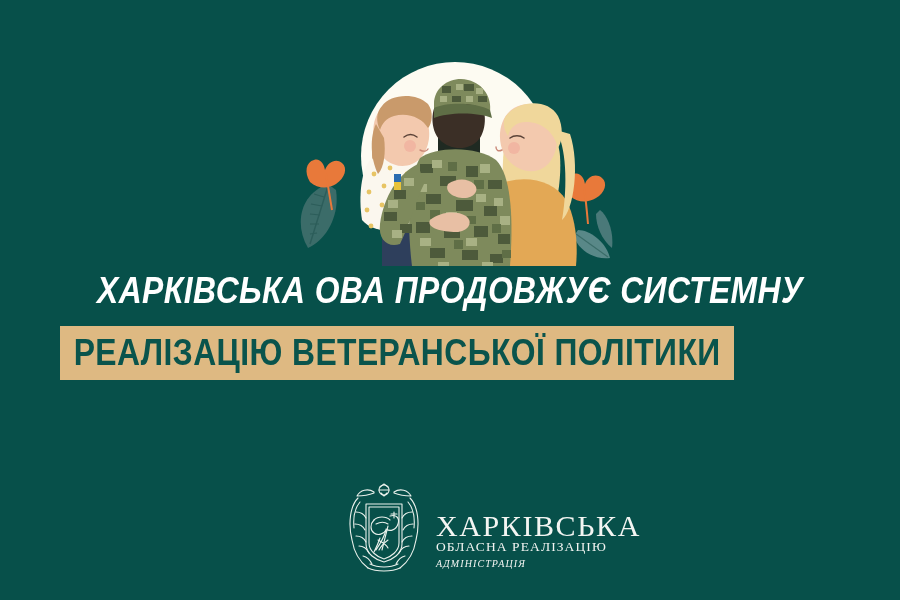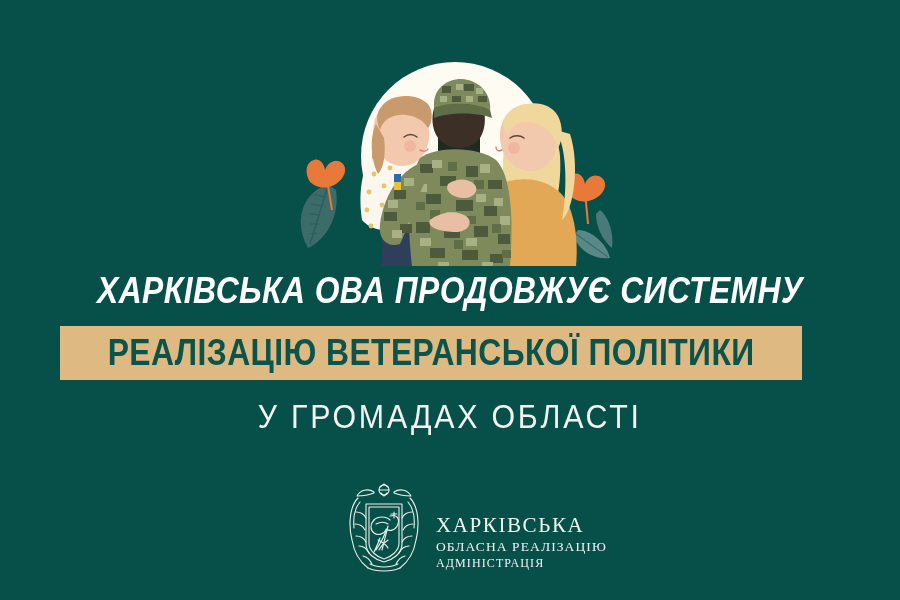--- a/index.html
+++ b/index.html
@@ -32,21 +32,21 @@
     font-size:37px;
     font-weight:bold;
     color:#FFFFFF;
     letter-spacing:0.5px;
     line-height:46px;
     transform:scaleX(0.86);
     transform-origin:center;
     white-space:nowrap;
   }
   .band-wrap{
-    position:absolute;left:60px;top:326px;width:742px;height:54px;
+    position:absolute;left:60px;top:326px;width:674px;height:54px;
     background:#DEB982;
     display:flex;align-items:center;justify-content:center;
   }
   .line2{
     font-size:37px;
     font-weight:bold;
     color:#0A544C;
     letter-spacing:0.5px;
     transform:scaleX(0.86);
     transform-origin:center;
@@ -70,23 +70,23 @@
   .logo{
     position:absolute;left:344px;top:482px;
     display:flex;align-items:center;gap:12px;
   }
   .emblem{width:80px;height:92px;display:block;}
   .logo-text{
     display:flex;flex-direction:column;justify-content:center;
     font-family:"Liberation Serif", serif;
     color:#F3F5F2;
   }
-  .logo-l1{font-size:21px;letter-spacing:1.6px;line-height:25px;margin-top:28px;}
+  .logo-l1{font-size:30px;letter-spacing:1.6px;line-height:25px;margin-top:28px;}
   .logo-l2{font-size:13.5px;letter-spacing:1.1px;line-height:17px;}
-  .logo-l3{font-size:12px;letter-spacing:1.1px;line-height:17px;}
+  .logo-l3{font-size:10px;letter-spacing:1.1px;line-height:17px;font-style:italic;}
 </style>
 </head>
 <body>
 
 <div class="poster">
 
   <div class="illus">
     <svg viewBox="0 0 360 232" xmlns="http://www.w3.org/2000/svg">
       <defs>
         <clipPath id="haloClip">
@@ -277,23 +277,20 @@
   </div>
 
   <div class="headline">
     <div class="line1">ХАРКІВСЬКА ОВА ПРОДОВЖУЄ СИСТЕМНУ</div>
   </div>
 
   <div class="band-wrap">
     <div class="line2">РЕАЛІЗАЦІЮ ВЕТЕРАНСЬКОЇ ПОЛІТИКИ</div>
   </div>
 
-  <div class="line3-wrap">
-    <div class="line3">У ГРОМАДАХ ОБЛАСТІ</div>
-  </div>
 
   <div class="logo">
     <svg class="emblem" viewBox="0 0 80 92" xmlns="http://www.w3.org/2000/svg">
       <g fill="none" stroke="#EAF1EC" stroke-width="1.1" stroke-linecap="round" stroke-linejoin="round">
 
         <circle cx="40" cy="8" r="5"></circle>
         <path d="M36 5 L40 2 L44 5 M37 11 L40 14 L43 11 M35 8 L45 8"></path>
 
         <path d="M30 10 C24 6 16 8 13 14 C19 14 25 13 30 11 Z"></path>
         <path d="M50 10 C56 6 64 8 67 14 C61 14 55 13 50 11 Z"></path>

